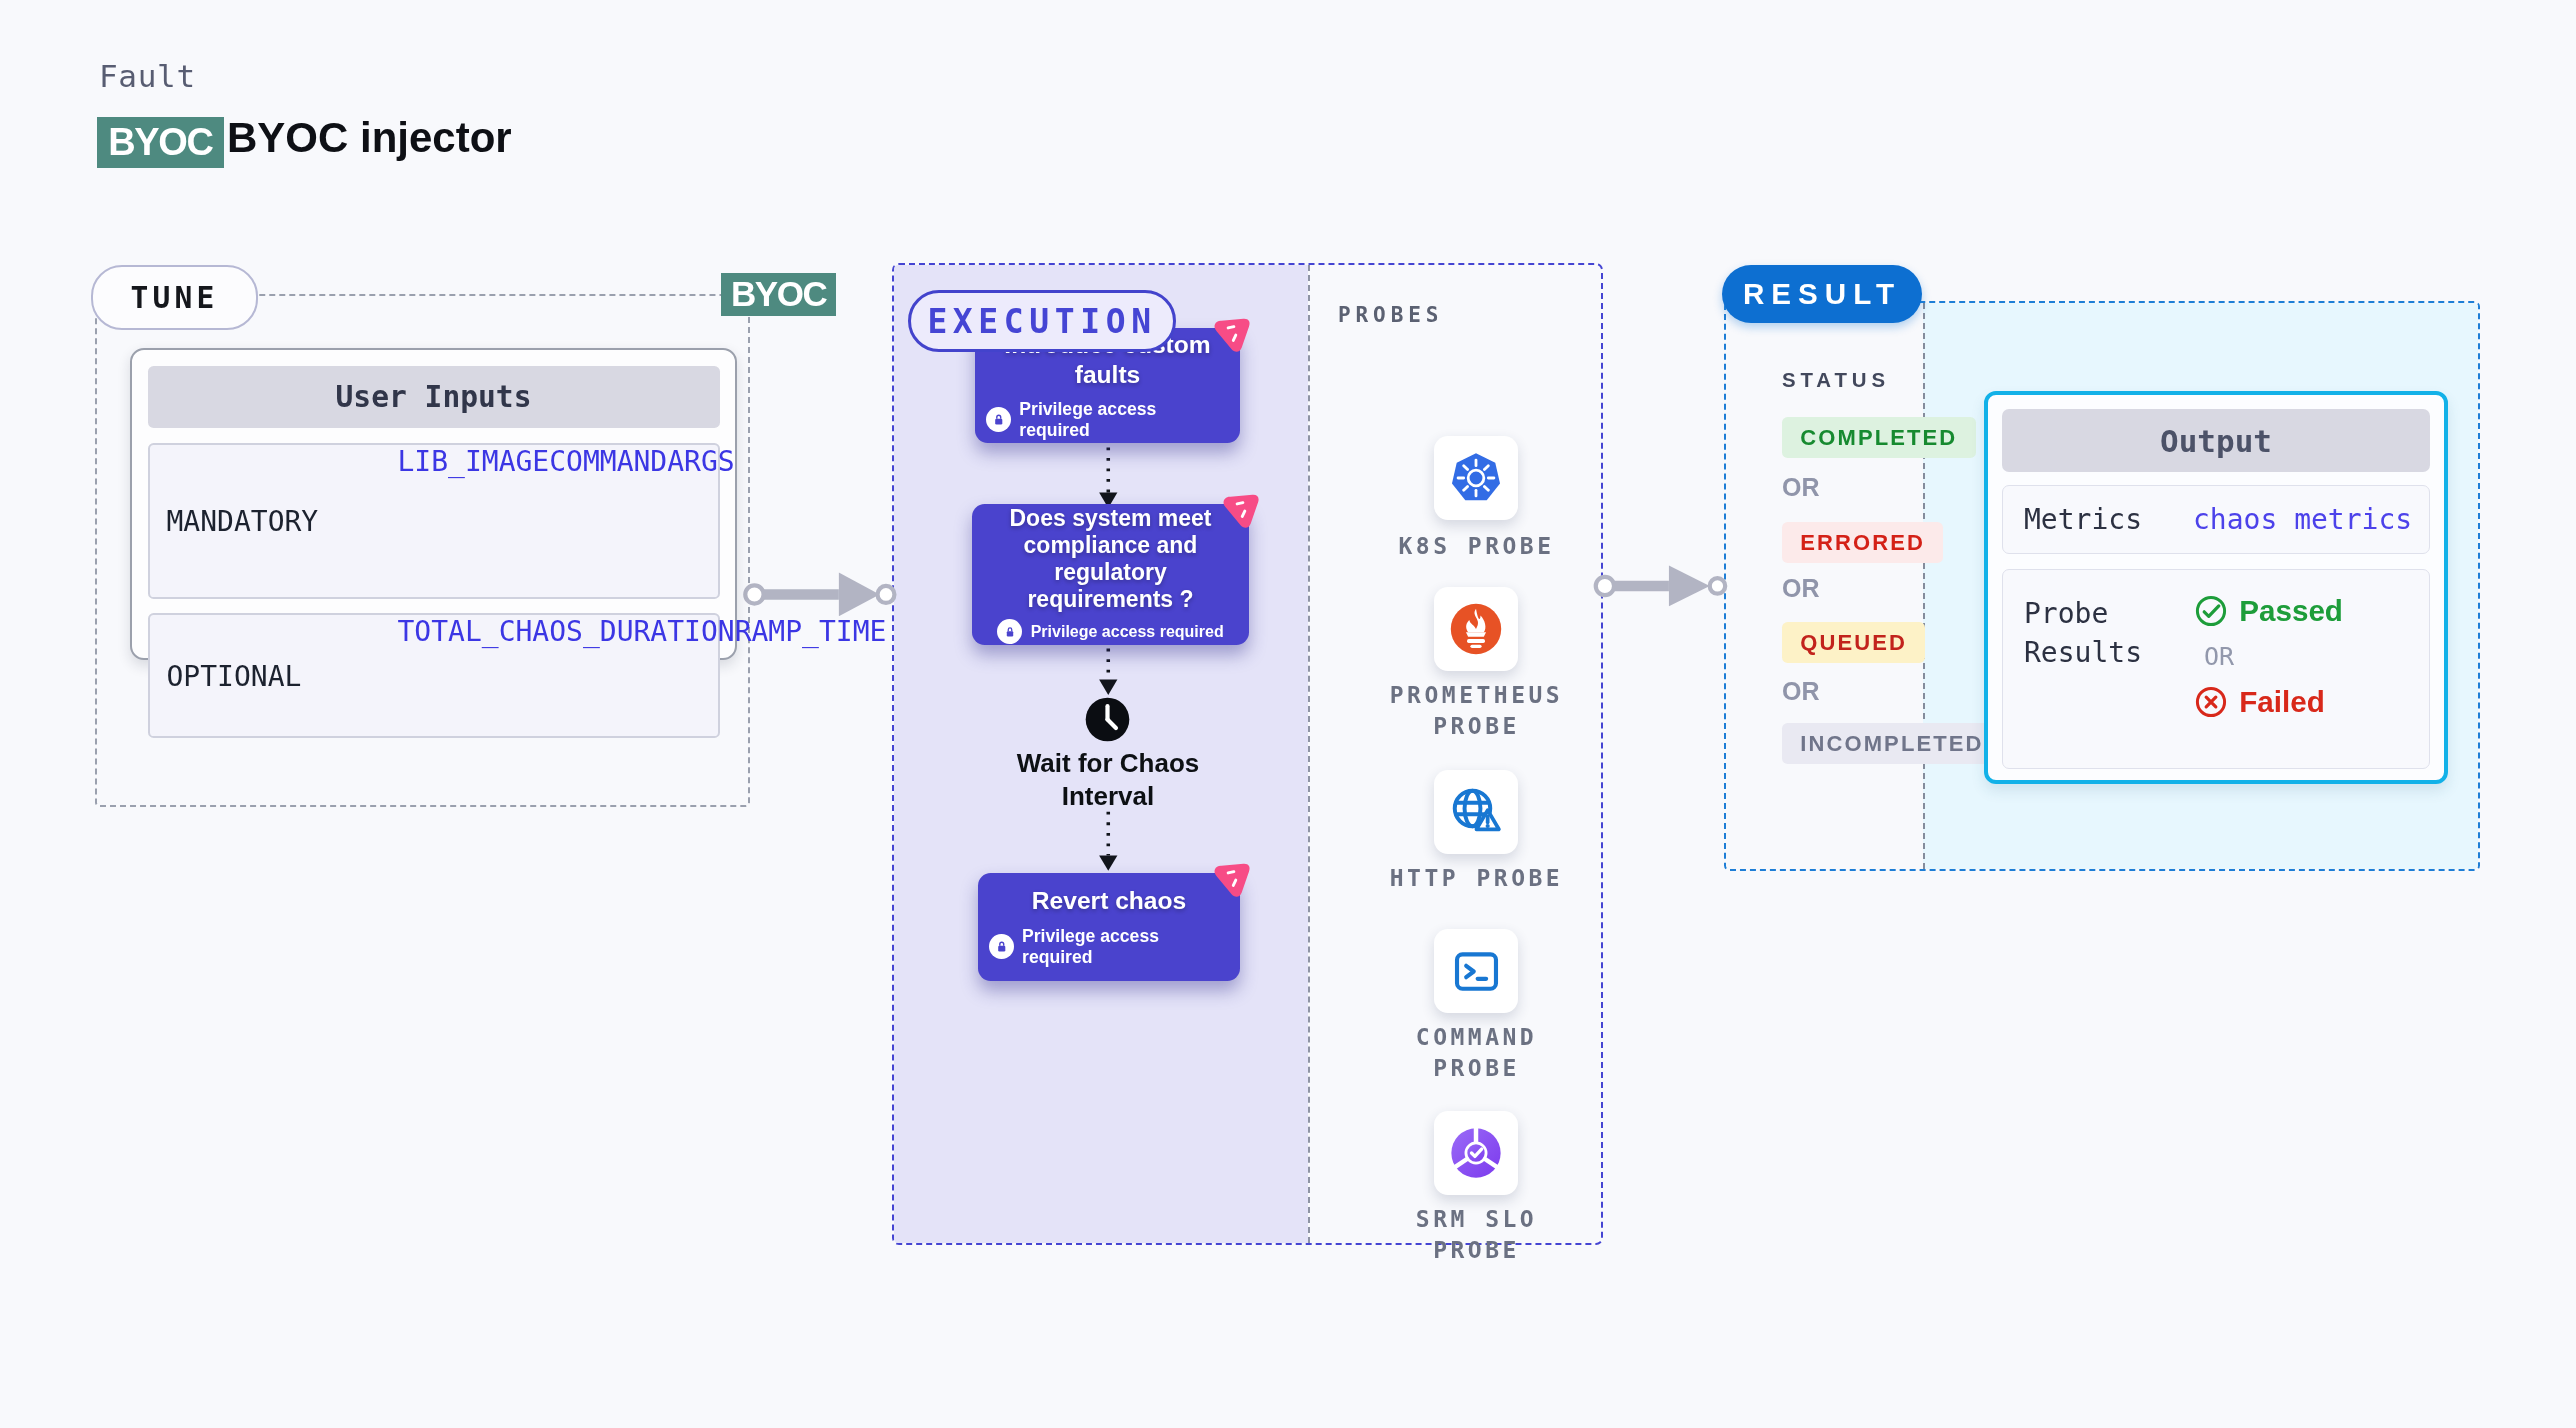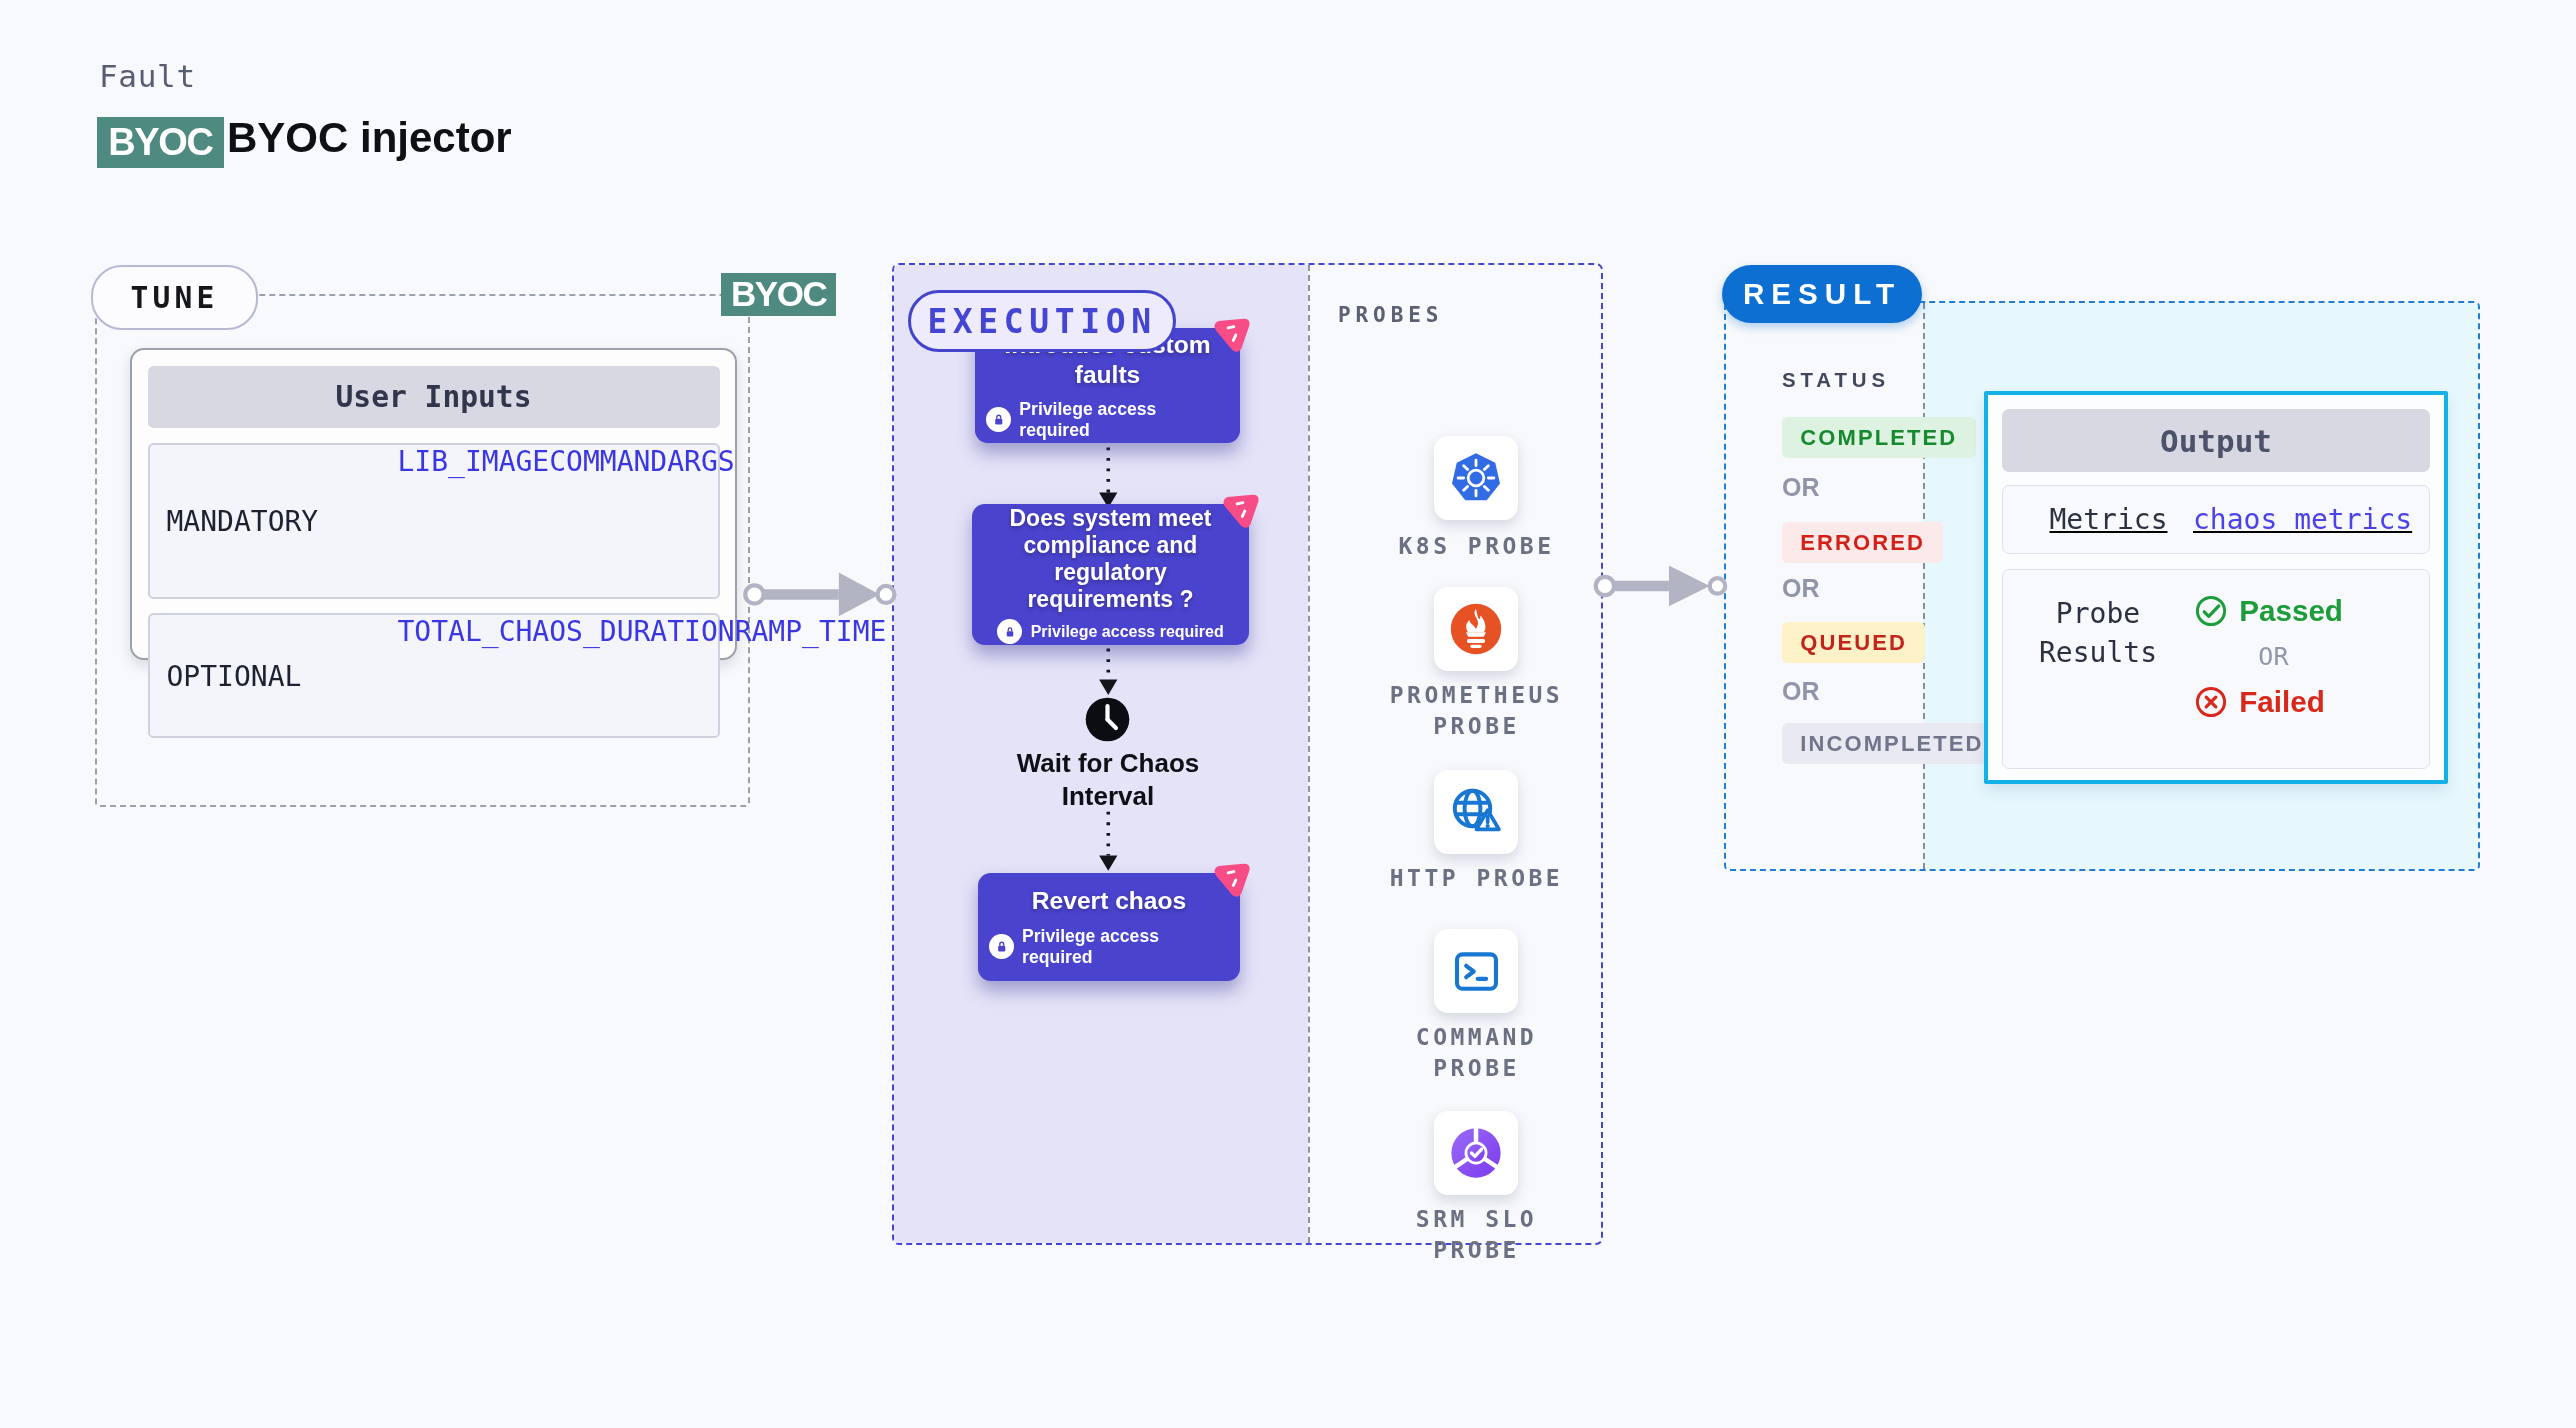--- a/index.html
+++ b/index.html
@@ -75,24 +75,24 @@
   .badge{position:absolute;left:1782px;display:inline-block;padding:7.7px 18.3px;border-radius:5.6px;
          font-size:22px;font-weight:700;letter-spacing:2.1px;z-index:2;}
   .badge.success{top:417px;background:#ddf2e0;color:#178a30;}
   .badge.error{top:522px;background:#fceaea;color:#d42117;}
   .badge.warning{top:622px;background:#fdf2c7;color:#c2231c;}
   .badge.neutral{top:723px;background:#e9e9f2;color:#70758a;}
   .or-sep{position:absolute;left:1782px;font-size:25px;font-weight:600;color:#9095aa;z-index:2;}
   .or-1{top:473px;} .or-2{top:574px;} .or-3{top:677px;}
 
   .output-card{left:1984px;top:391px;width:464px;height:393px;background:#fcfdff;border:4.9px solid #12b1e8;
-               border-radius:2px;box-sizing:border-box;padding:14px;z-index:2;box-shadow:0 7px 14px rgba(30,90,120,.12);text-align:center;}
+               border-radius:12px;box-sizing:border-box;padding:14px;z-index:2;box-shadow:0 7px 14px rgba(30,90,120,.12);}
   .out-header{height:63px;background:#d8d8e2;border-radius:7px;display:flex;align-items:center;justify-content:center;
               font-size:31px;font-weight:600;color:#4c5268;margin-bottom:12.7px;}
-  .out-row{background:#f8f9fd;border:1.4px solid #dfe1ec;border-radius:7px;box-sizing:border-box;position:relative;text-decoration:underline;}
+  .out-row{background:#f8f9fd;border:1.4px solid #dfe1ec;border-radius:7px;box-sizing:border-box;position:relative;}
   .metrics-row{height:69px;display:flex;align-items:center;margin-bottom:15.5px;}
   .metrics-row .olabel{font-size:28px;color:#2c3142;margin-left:21px;width:169px;}
   .metrics-row .oval{font-size:28px;color:#4c42ea;}
   .proberes-row{height:200px;}
   .proberes-row .olabel{position:absolute;left:21px;top:24px;width:148px;font-size:28px;color:#2c3142;line-height:1.4;}
   .verdicts{position:absolute;left:191px;top:24px;display:flex;flex-direction:column;gap:14px;}
   .verdict{display:flex;align-items:center;gap:11.3px;}
   .verdict span{font-size:29.6px;font-weight:700;}
   .verdict.pass span{color:#1d9d3a;}
   .verdict.fail span{color:#d8281a;}

